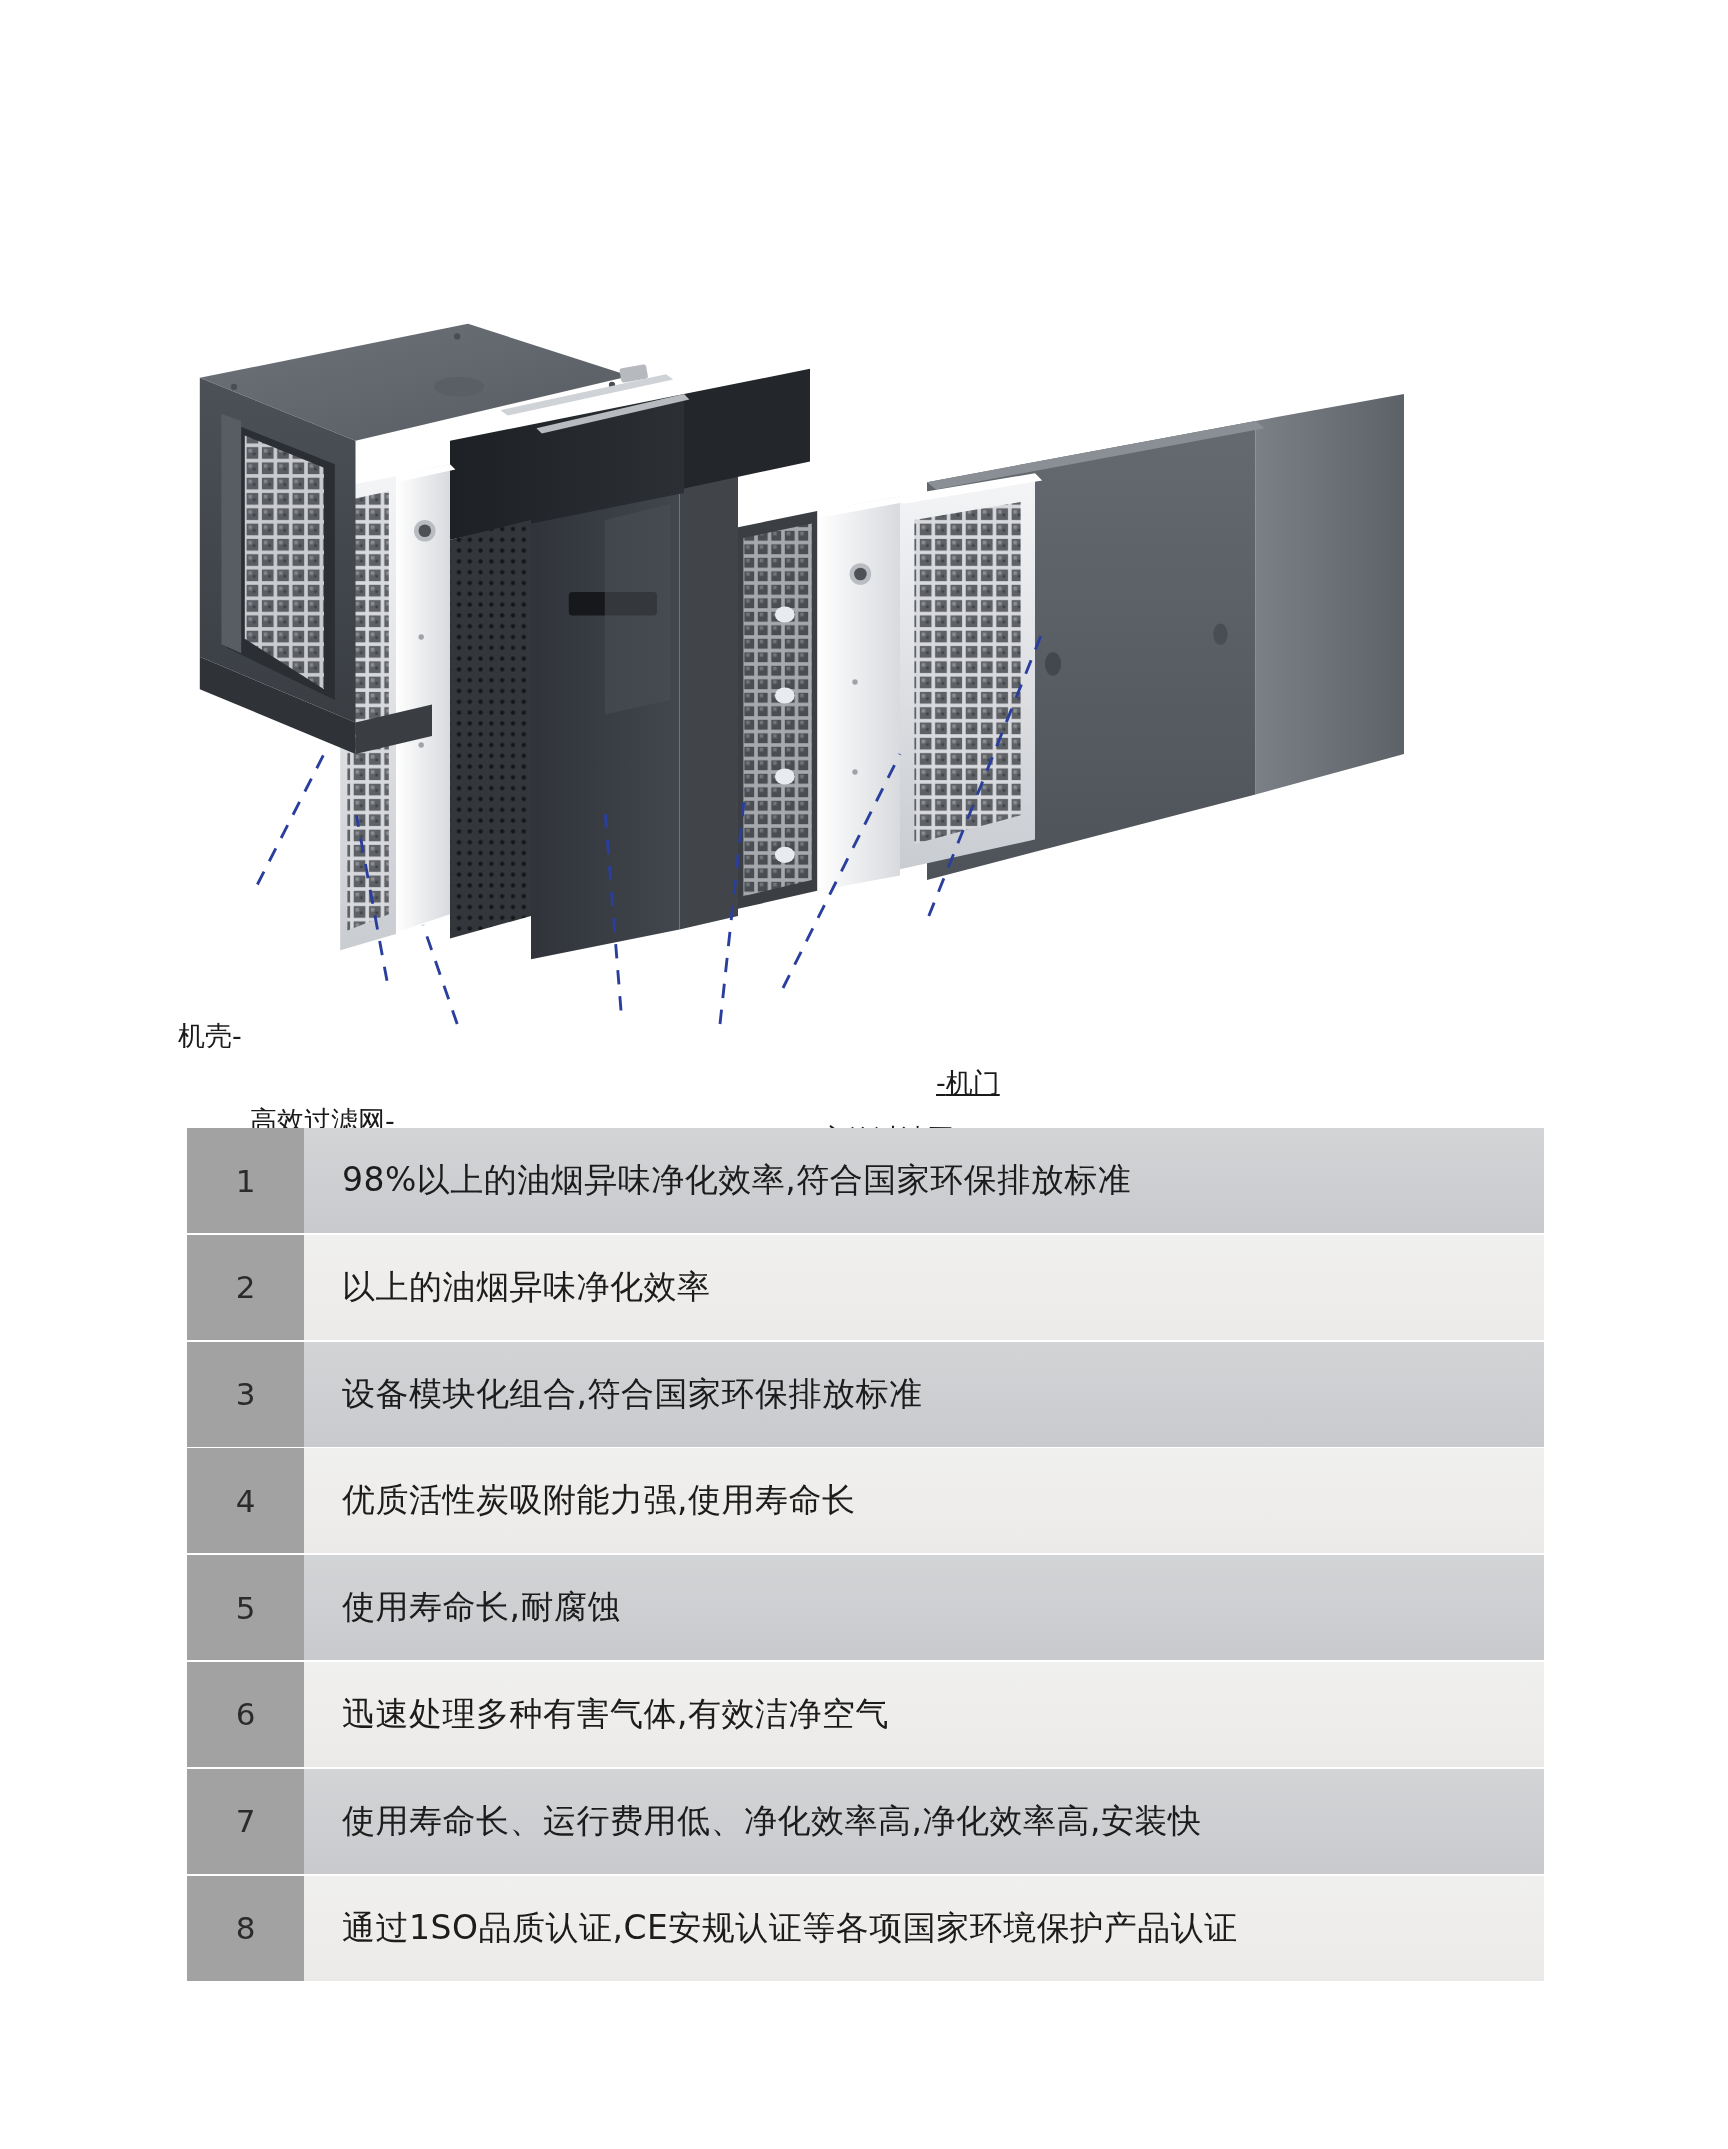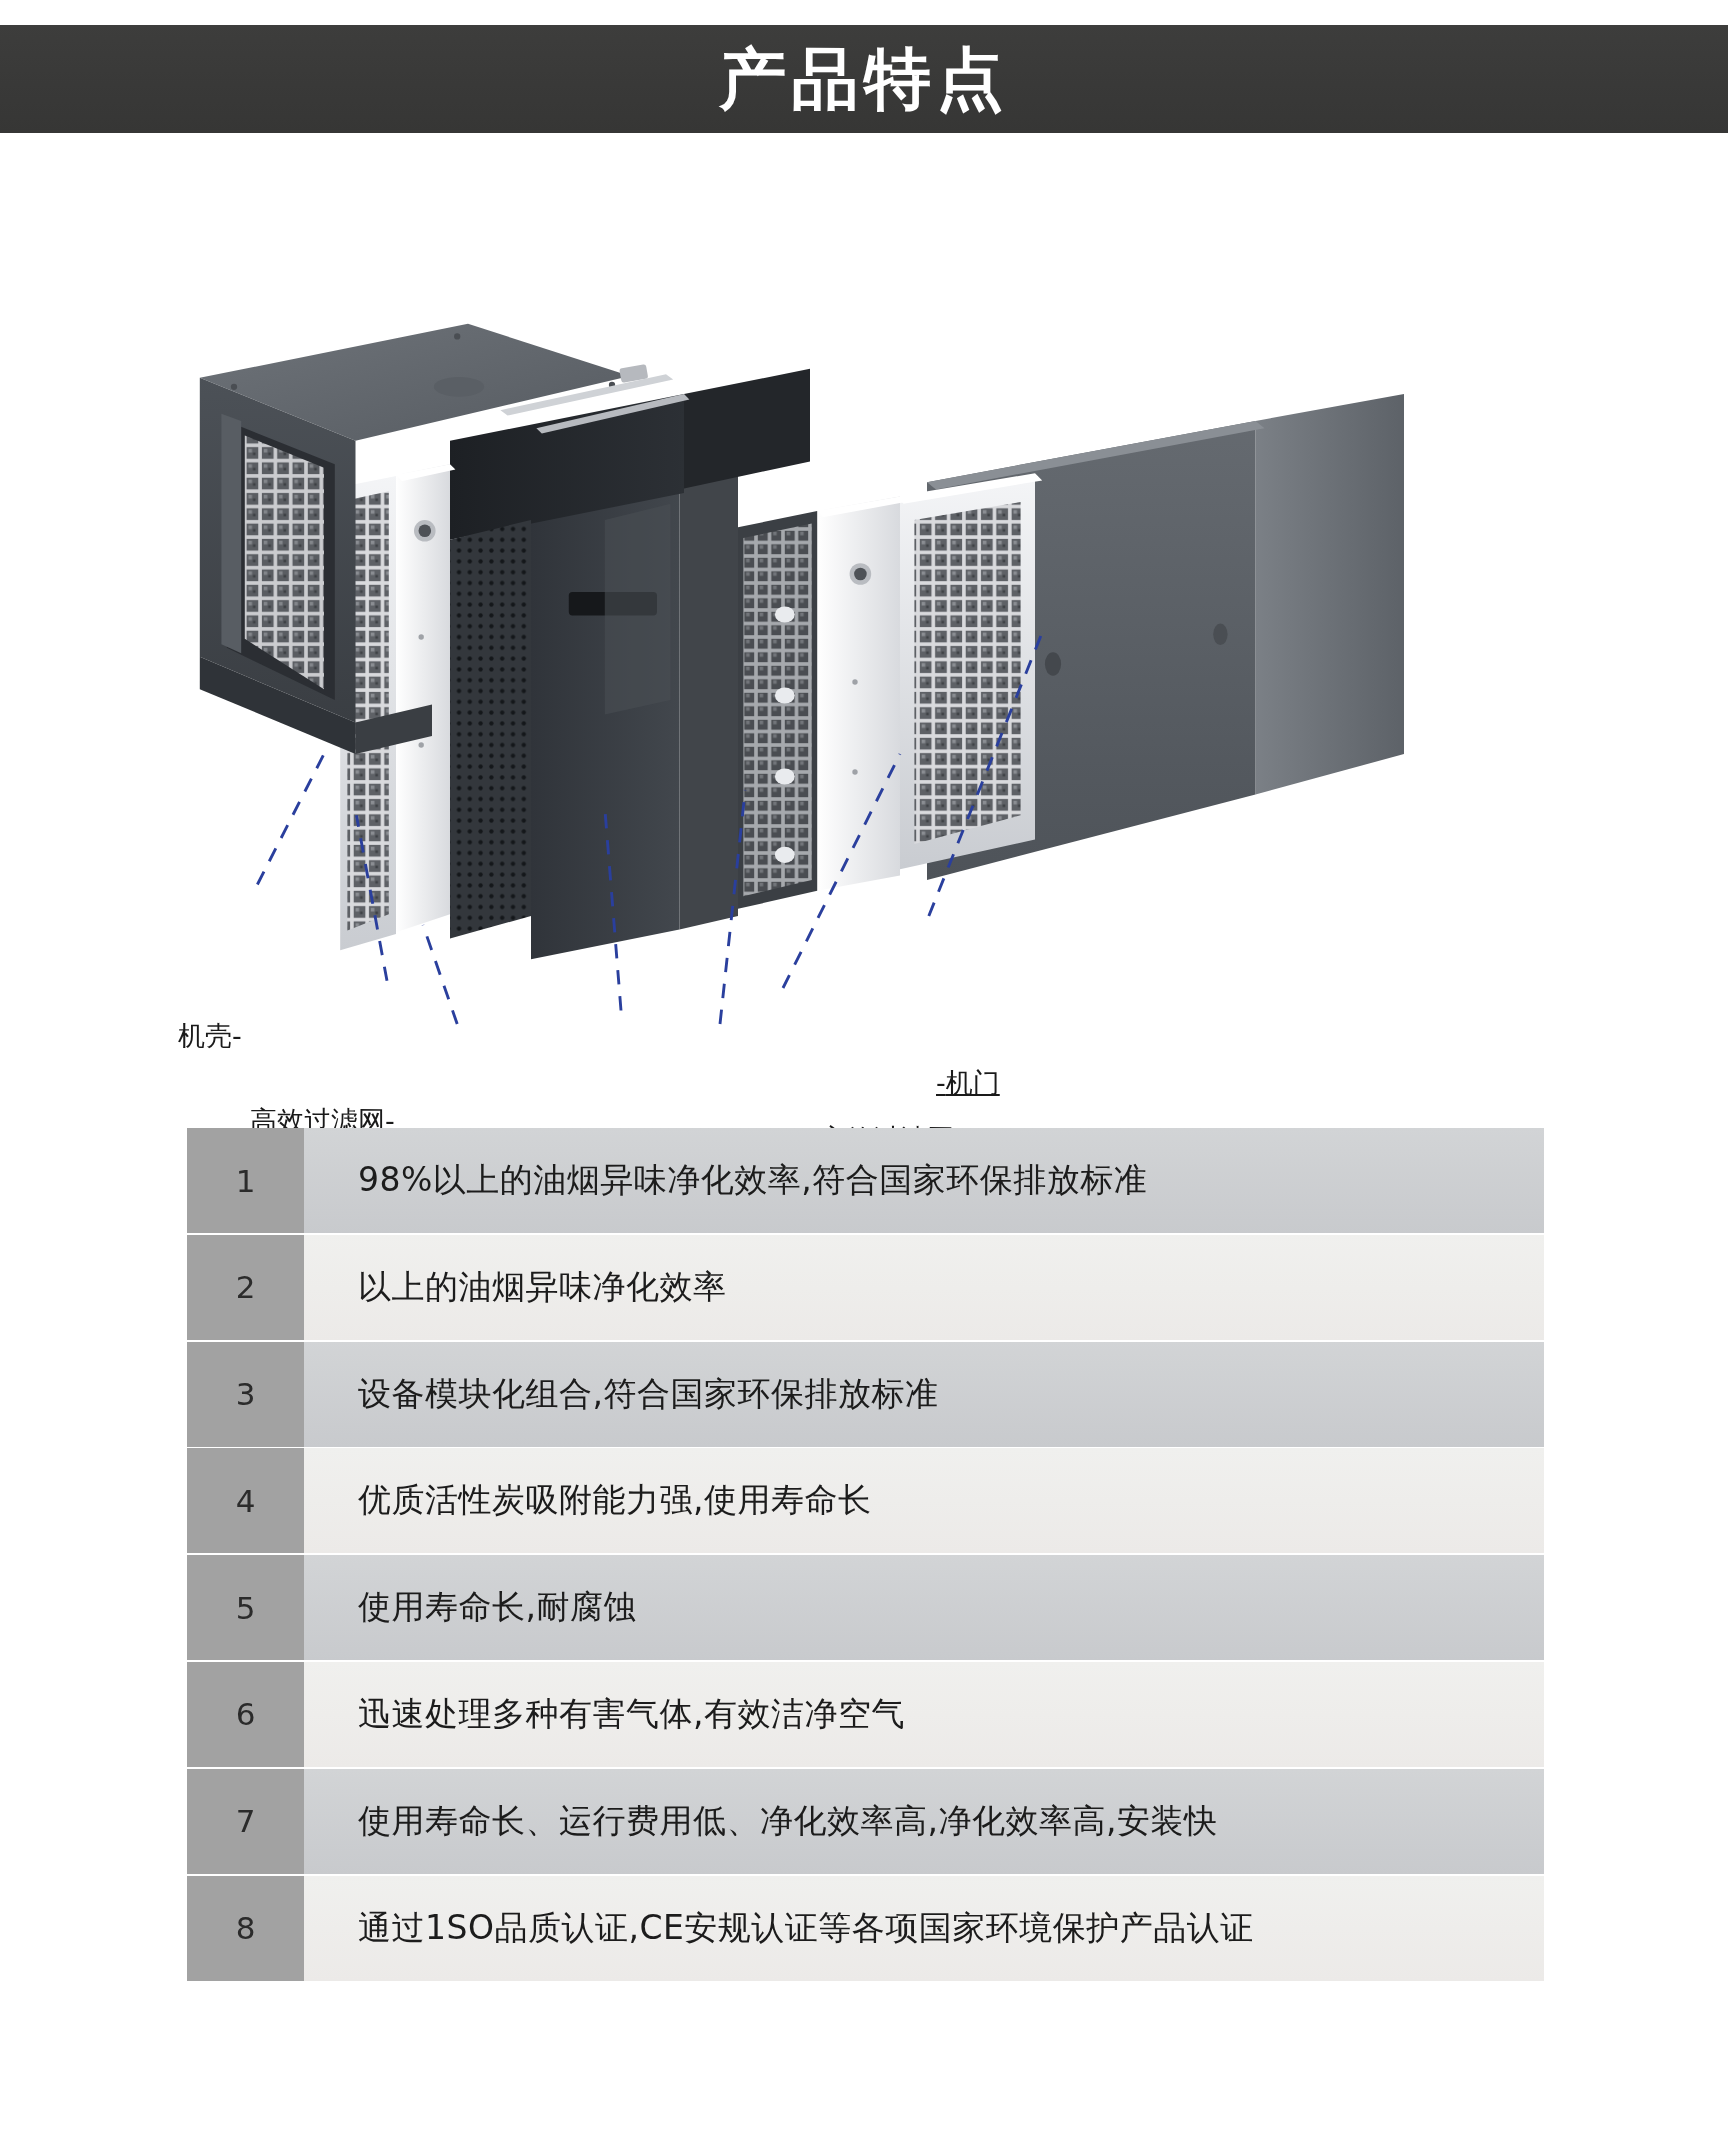--- a/index.html
+++ b/index.html
@@ -56,37 +56,34 @@
   .tnum {
     width: 117px; flex: none;
     background: #a2a2a2;
     display: flex; align-items: center; justify-content: center;
     color: #2b2b2b; font-size: 31px;
     font-family: "DejaVu Sans", "Liberation Sans", sans-serif;
   }
   .ttext {
     flex: 1;
     display: flex; align-items: center;
-    padding-left: 54px;
+    padding-left: 38px;
     font-size: 33px;
     color: #1c1c1c;
     letter-spacing: 0.5px;
     font-family: "DejaVu Sans", "Liberation Sans", sans-serif;
   }
   .trow.odd  .ttext { background: linear-gradient(180deg,#d2d4d6 0%,#c8cacd 100%); }
   .trow.even .ttext { background: linear-gradient(180deg,#f0f0ee 0%,#eceae8 100%); }
 </style>
 </head>
 <body>
 
 <div id="page">
 
-  <div class="banner">
-    <div class="banner-title">产品特点</div>
-  </div>
 
   <div class="figure">
     <svg viewBox="0 0 1920 1090" xmlns="http://www.w3.org/2000/svg">
       <defs>
         <linearGradient id="gTop" x1="0" y1="0" x2="1" y2="1">
           <stop offset="0%" stop-color="#6e7379"></stop>
             <stop offset="100%" stop-color="#565b61"></stop>
         </linearGradient>
         <linearGradient id="gLeft" x1="0" y1="0" x2="0" y2="1">
           <stop offset="0%" stop-color="#4c5157"></stop>

